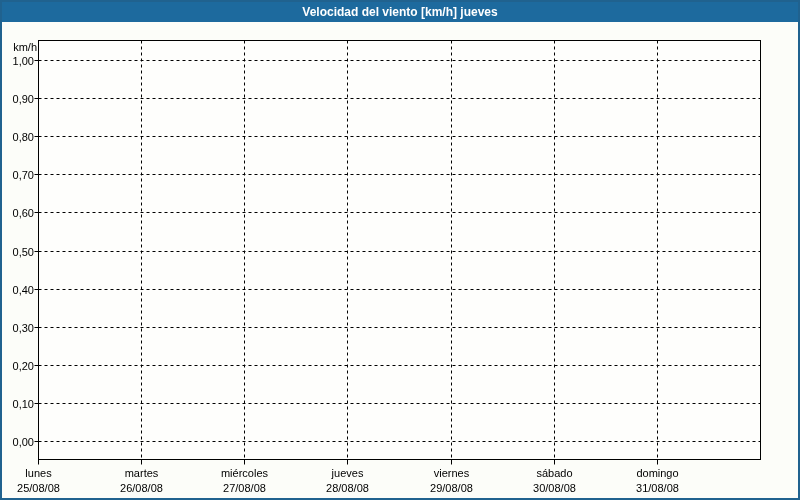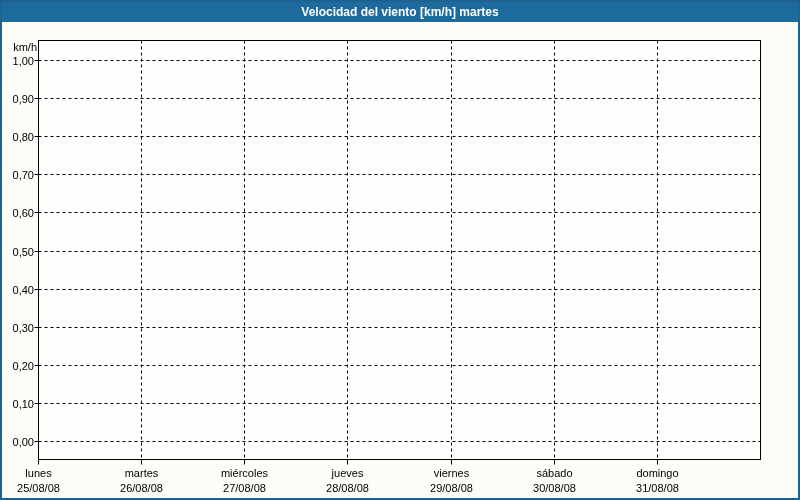--- a/index.html
+++ b/index.html
@@ -41,21 +41,21 @@
     font-family: "Liberation Sans", sans-serif;
     font-size: 11px;
     fill: var(--axis-text, #000000);
   }
 </style>
 </head>
 <body>
 
 <div class="frame">
   <div class="titlebar">
-    <span>Velocidad del viento [km/h] martes</span>
+    <span>Velocidad del viento [km/h] jueves</span>
   </div>
   <svg id="plot-svg" viewBox="0 0 800 500" xmlns="http://www.w3.org/2000/svg">
       <rect x="38.5" y="40.5" width="722" height="419" fill="#fefefc" stroke="none"></rect>
       <line x1="38.5" y1="60.5" x2="760.5" y2="60.5" stroke="#000000" stroke-width="1" stroke-dasharray="3,3"></line>
       <line x1="34.5" y1="60.5" x2="38.5" y2="60.5" stroke="#000000" stroke-width="1"></line>
       <text x="34" y="64.5" text-anchor="end">1,00</text>
       <line x1="38.5" y1="98.5" x2="760.5" y2="98.5" stroke="#000000" stroke-width="1" stroke-dasharray="3,3"></line>
       <line x1="34.5" y1="98.5" x2="38.5" y2="98.5" stroke="#000000" stroke-width="1"></line>
       <text x="34" y="102.5" text-anchor="end">0,90</text>
       <line x1="38.5" y1="136.5" x2="760.5" y2="136.5" stroke="#000000" stroke-width="1" stroke-dasharray="3,3"></line>

